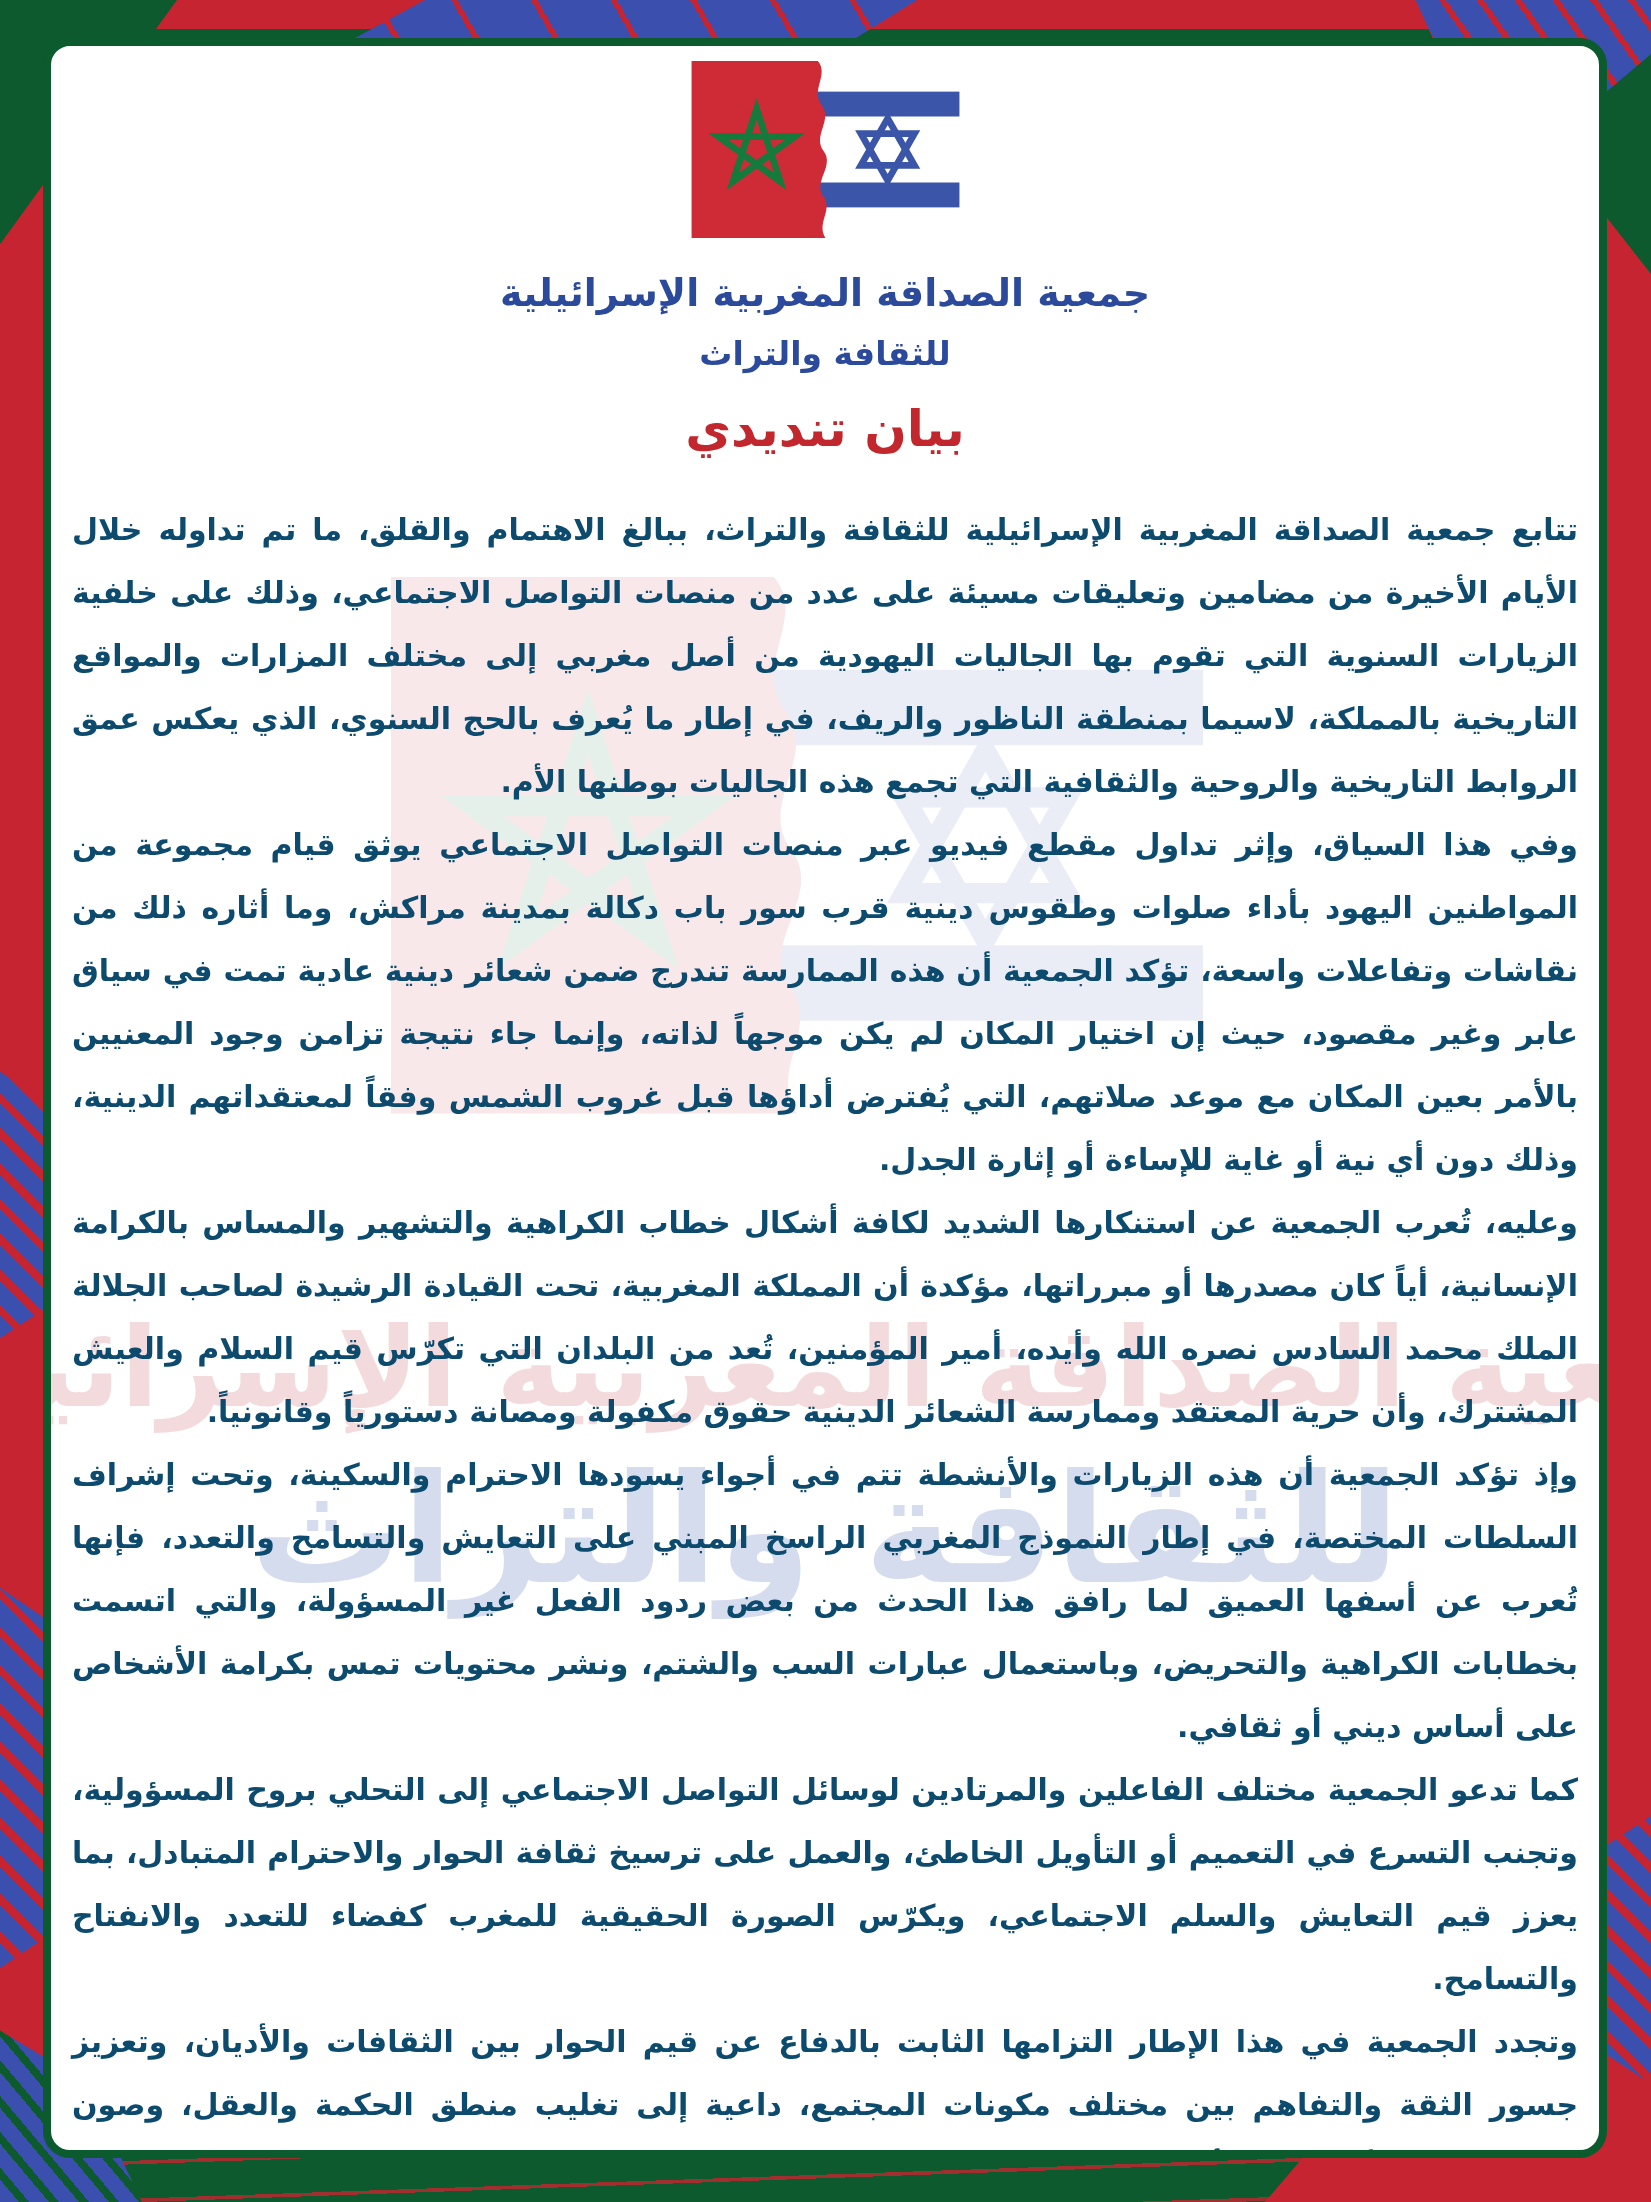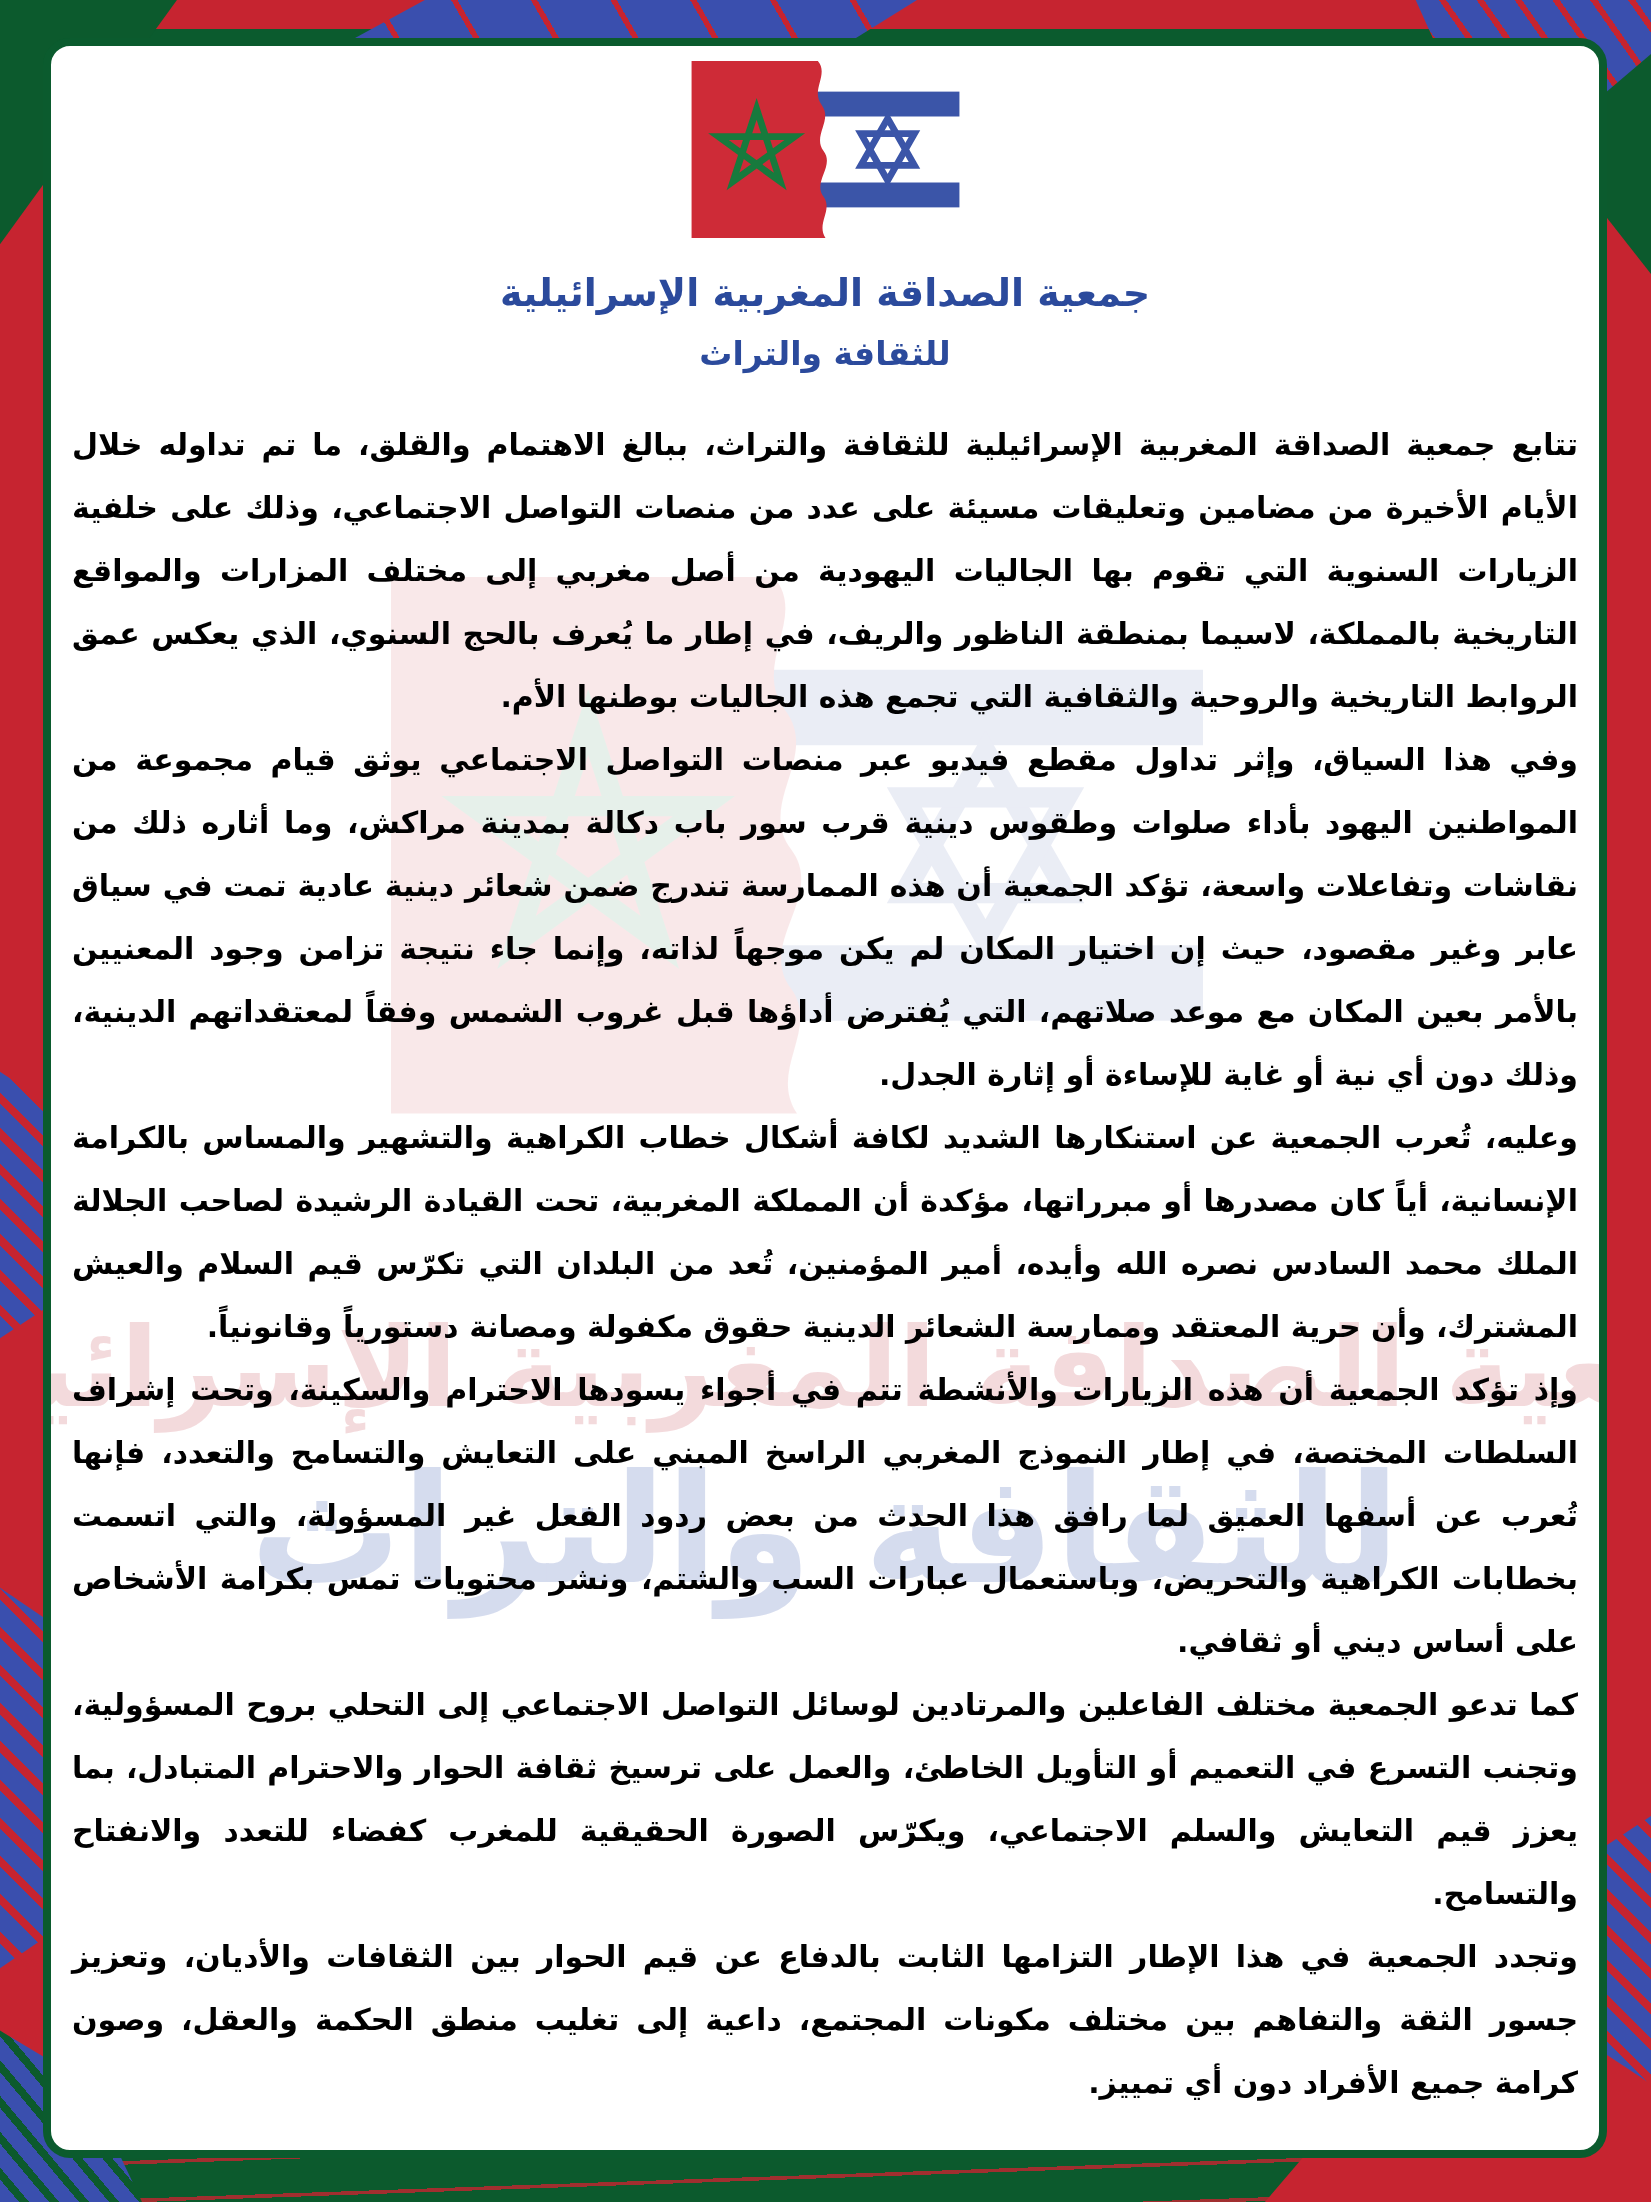--- a/index.html
+++ b/index.html
@@ -52,21 +52,21 @@
     font-size:151px;font-weight:bold;color:#6d83c4;opacity:.28;z-index:1;}
   
   .content{position:relative;z-index:2;height:100%;box-sizing:border-box;
     padding:9.6px 21px 0 21px;direction:rtl;}
   .logo{display:block;margin:5.7px auto 0 auto;width:287px;height:177px;}
   .org-name{text-align:center;color:#2b4a9c;font-size:38px;font-weight:bold;margin-top:32.5px;}
   .org-sub{text-align:center;color:#2b4a9c;font-size:33px;font-weight:bold;margin-top:19px;}
   .statement-title{text-align:center;color:#c1272d;font-size:50px;font-weight:bold;
     margin-top:27px;letter-spacing:2.9px;}
   .body-text{margin-top:40px;min-height:1415px;font-size:30px;font-weight:600;
-    line-height:63px;color:#000000;text-align:justify;}
+    line-height:63px;color:#0c4a6e;text-align:justify;}
   .body-text p{margin:0;}
 </style>
 </head>
 <body>
 
 <div class="page">
 
   <div class="bd bd-top-greenstrip"></div>
   <div class="bd bd-tl-green"></div>
   <div class="bd bd-top-blue"></div>
@@ -105,20 +105,21 @@
         <g stroke="#3b55a8" stroke-width="7" fill="none">
           <path d="M215 60 L243 109 L187 109 Z"></path>
           <path d="M215 125 L187 76 L243 76 Z"></path>
         </g>
         <path d="M10 0 H142 C154 14 134 30 146 46 C158 62 136 78 148 94 C160 110 136 126 148 142 C158 156 140 170 150 185 H10 Z" fill="#ce2b37"></path>
         <path d="M78 50 L102.7 126 L38.1 79 L117.9 79 L53.3 126 Z" stroke="#177a3d" stroke-width="7" fill="none"></path>
       </svg>
 
       <div class="org-name">جمعية الصداقة المغربية الإسرائيلية</div>
       <div class="org-sub">للثقافة والتراث</div>
+      <div class="statement-title">بيان تنديدي</div>
 
       <div class="body-text">
         <p>تتابع جمعية الصداقة المغربية الإسرائيلية للثقافة والتراث، ببالغ الاهتمام والقلق، ما تم تداوله خلال الأيام الأخيرة من مضامين وتعليقات مسيئة على عدد من منصات التواصل الاجتماعي، وذلك على خلفية الزيارات السنوية التي تقوم بها الجاليات اليهودية من أصل مغربي إلى مختلف المزارات والمواقع التاريخية بالمملكة، لاسيما بمنطقة الناظور والريف، في إطار ما يُعرف بالحج السنوي، الذي يعكس عمق الروابط التاريخية والروحية والثقافية التي تجمع هذه الجاليات بوطنها الأم.</p>
         <p>وفي هذا السياق، وإثر تداول مقطع فيديو عبر منصات التواصل الاجتماعي يوثق قيام مجموعة من المواطنين اليهود بأداء صلوات وطقوس دينية قرب سور باب دكالة بمدينة مراكش، وما أثاره ذلك من نقاشات وتفاعلات واسعة، تؤكد الجمعية أن هذه الممارسة تندرج ضمن شعائر دينية عادية تمت في سياق عابر وغير مقصود، حيث إن اختيار المكان لم يكن موجهاً لذاته، وإنما جاء نتيجة تزامن وجود المعنيين بالأمر بعين المكان مع موعد صلاتهم، التي يُفترض أداؤها قبل غروب الشمس وفقاً لمعتقداتهم الدينية، وذلك دون أي نية أو غاية للإساءة أو إثارة الجدل.</p>
         <p>وعليه، تُعرب الجمعية عن استنكارها الشديد لكافة أشكال خطاب الكراهية والتشهير والمساس بالكرامة الإنسانية، أياً كان مصدرها أو مبرراتها، مؤكدة أن المملكة المغربية، تحت القيادة الرشيدة لصاحب الجلالة الملك محمد السادس نصره الله وأيده، أمير المؤمنين، تُعد من البلدان التي تكرّس قيم السلام والعيش المشترك، وأن حرية المعتقد وممارسة الشعائر الدينية حقوق مكفولة ومصانة دستورياً وقانونياً.</p>
         <p>وإذ تؤكد الجمعية أن هذه الزيارات والأنشطة تتم في أجواء يسودها الاحترام والسكينة، وتحت إشراف السلطات المختصة، في إطار النموذج المغربي الراسخ المبني على التعايش والتسامح والتعدد، فإنها تُعرب عن أسفها العميق لما رافق هذا الحدث من بعض ردود الفعل غير المسؤولة، والتي اتسمت بخطابات الكراهية والتحريض، وباستعمال عبارات السب والشتم، ونشر محتويات تمس بكرامة الأشخاص على أساس ديني أو ثقافي.</p>
         <p>كما تدعو الجمعية مختلف الفاعلين والمرتادين لوسائل التواصل الاجتماعي إلى التحلي بروح المسؤولية، وتجنب التسرع في التعميم أو التأويل الخاطئ، والعمل على ترسيخ ثقافة الحوار والاحترام المتبادل، بما يعزز قيم التعايش والسلم الاجتماعي، ويكرّس الصورة الحقيقية للمغرب كفضاء للتعدد والانفتاح والتسامح.</p>
         <p>وتجدد الجمعية في هذا الإطار التزامها الثابت بالدفاع عن قيم الحوار بين الثقافات والأديان، وتعزيز جسور الثقة والتفاهم بين مختلف مكونات المجتمع، داعية إلى تغليب منطق الحكمة والعقل، وصون كرامة جميع الأفراد دون أي تمييز.</p>
       </div>
 

